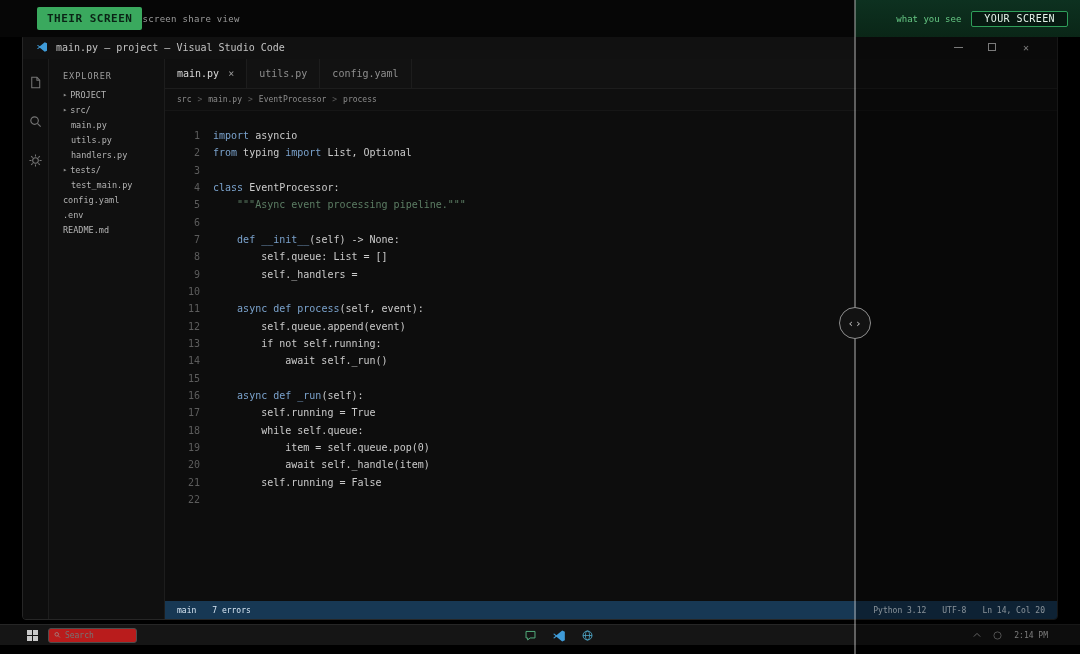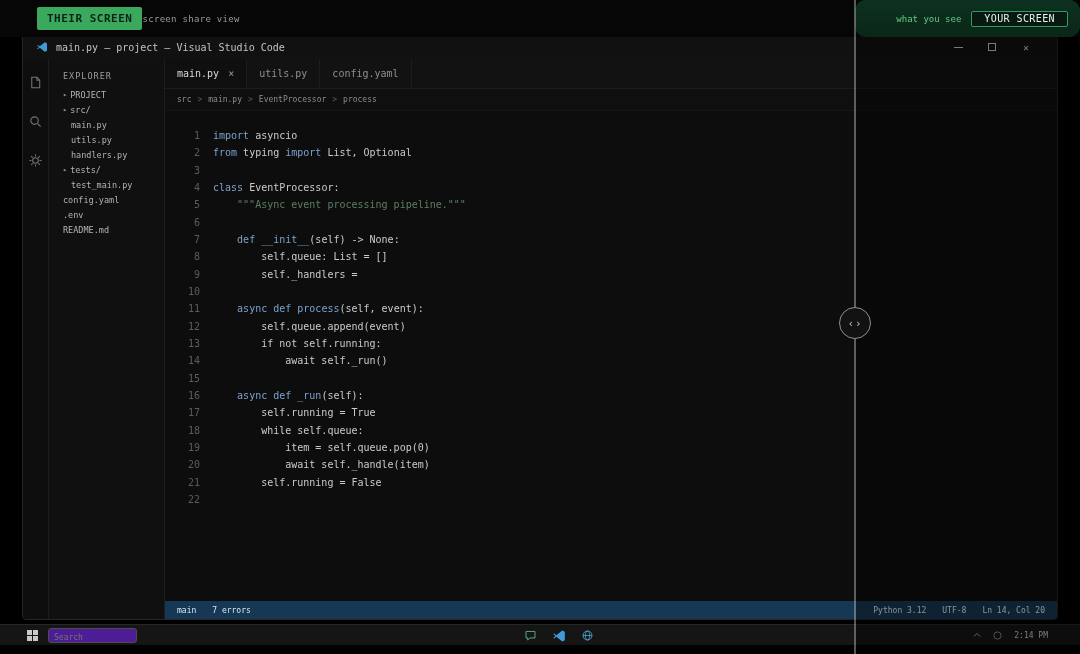--- a/index.html
+++ b/index.html
@@ -4,21 +4,21 @@
 <style>
   * { margin:0; padding:0; box-sizing:border-box; }
   html,body { background:#000; }
   body { font-family:"DejaVu Sans Mono", monospace; }
   .stage { position:relative; width:1080px; height:654px; background:#000; overflow:hidden; }
 
   
   .topbar { position:absolute; left:0; top:0; width:1080px; height:37px; background:#060606; display:flex; align-items:center; z-index:5; }
   .their-btn { margin-left:37px; height:23px; padding:0 10px; background:var(--accent-green,#3aa95e); color:#0a2315; font-weight:bold; font-size:11px; letter-spacing:.5px; border:none; border-radius:2px; font-family:inherit; cursor:pointer;text-align:right; }
   .subtitle { font-size:9px; color:#9b9b9b; letter-spacing:.3px; }
-  .topbar-right { position:absolute; right:0; top:0; width:225px; height:37px; background:linear-gradient(180deg,#0d3120,#0a2617); display:flex; align-items:center; justify-content:flex-end; padding-right:12px; gap:10px;border-radius:11px; }
+  .topbar-right { position:absolute; right:0; top:0; width:225px; height:37px; background:linear-gradient(180deg,#0d3120,#0a2617); display:flex; align-items:center; justify-content:flex-end; padding-right:12px; gap:10px; }
   .hint { font-size:9px; color:#66c784; }
   .your-btn { height:16px; padding:0 12px; background:rgba(8,24,16,.92); border:1px solid #2f9e5a; border-radius:2px; color:#e4f2e9; font-size:10px; letter-spacing:.4px; font-family:inherit; cursor:pointer; }
 
   
   .vscode-window { position:absolute; left:22px; top:34px; width:1036px; height:586px; background:#0f0f0f; border:1px solid #262626; border-radius:4px; overflow:hidden; display:flex; flex-direction:column; z-index:1; }
   .titlebar { flex:0 0 24px; display:flex; align-items:center; padding:0 13px; background:#111; }
   .vsc-logo { width:12px; height:12px; margin-right:8px; display:inline-flex; }
   .title { font-size:10px; color:#c2c2c2; white-space:nowrap; }
   .win-controls { margin-left:auto; display:flex; align-items:center; gap:22px; padding-right:12px; }
   .ctl { width:12px; height:12px; display:flex; align-items:center; justify-content:center; color:#c6c6c6; font-size:10px; cursor:pointer; }
@@ -56,21 +56,21 @@
 
   .statusbar { flex:0 0 18px; background:var(--statusbar-blue,#173854); display:flex; align-items:center; padding:0 12px; font-size:8px; color:#d8e7f4; }
   .sb-left { display:flex; gap:16px; }
   .sb-right { margin-left:auto; display:flex; gap:16px; }
   .sb-item { white-space:nowrap; cursor:pointer; }
 
   
   .taskbar { position:absolute; left:0; top:624px; width:1080px; height:21px; background:#151515; border-top:1px solid #262626; display:flex; align-items:center; z-index:2; }
   .start { margin-left:27px; display:grid; grid-template-columns:5px 5px; grid-template-rows:5px 5px; gap:1px; cursor:pointer; }
   .start div { background:#c9c9c9; }
-  .tb-search { margin-left:10px; width:89px; height:15px; border:1px solid #4d4d4d; border-radius:3px; background:#4c1d95; display:flex; align-items:center; padding:0 5px; gap:4px;flex-direction:column; }
+  .tb-search { margin-left:10px; width:89px; height:15px; border:1px solid #4d4d4d; border-radius:3px; background:#b91c1c; display:flex; align-items:center; padding:0 5px; gap:4px; }
   .tb-search input { background:transparent; border:none; outline:none; color:#b3b3b3; font-size:8px; width:100%; font-family:inherit; }
   .tb-center { position:absolute; left:524px; top:0; height:21px; display:flex; align-items:center; gap:15px; }
   .tb-icon { display:inline-flex; cursor:pointer; }
   .tb-right { margin-left:auto; display:flex; align-items:center; gap:12px; padding-right:32px; }
   .time { font-size:8px; color:#c6c6c6; }
 
   
   .dim-overlay { position:absolute; left:856px; top:37px; width:224px; height:617px; background:rgba(0,0,0,.38); z-index:6; pointer-events:none; }
   .divider { position:absolute; left:854px; top:0; width:2px; height:654px; background:rgba(190,190,190,.45); z-index:7; }
   .handle { position:absolute; left:839px; top:307px; width:32px; height:32px; border-radius:50%; background:#121212; border:1px solid #8f8f8f; display:flex; align-items:center; justify-content:center; color:#c4c4c4; font-size:11px; letter-spacing:1px; z-index:8; cursor:ew-resize; }

